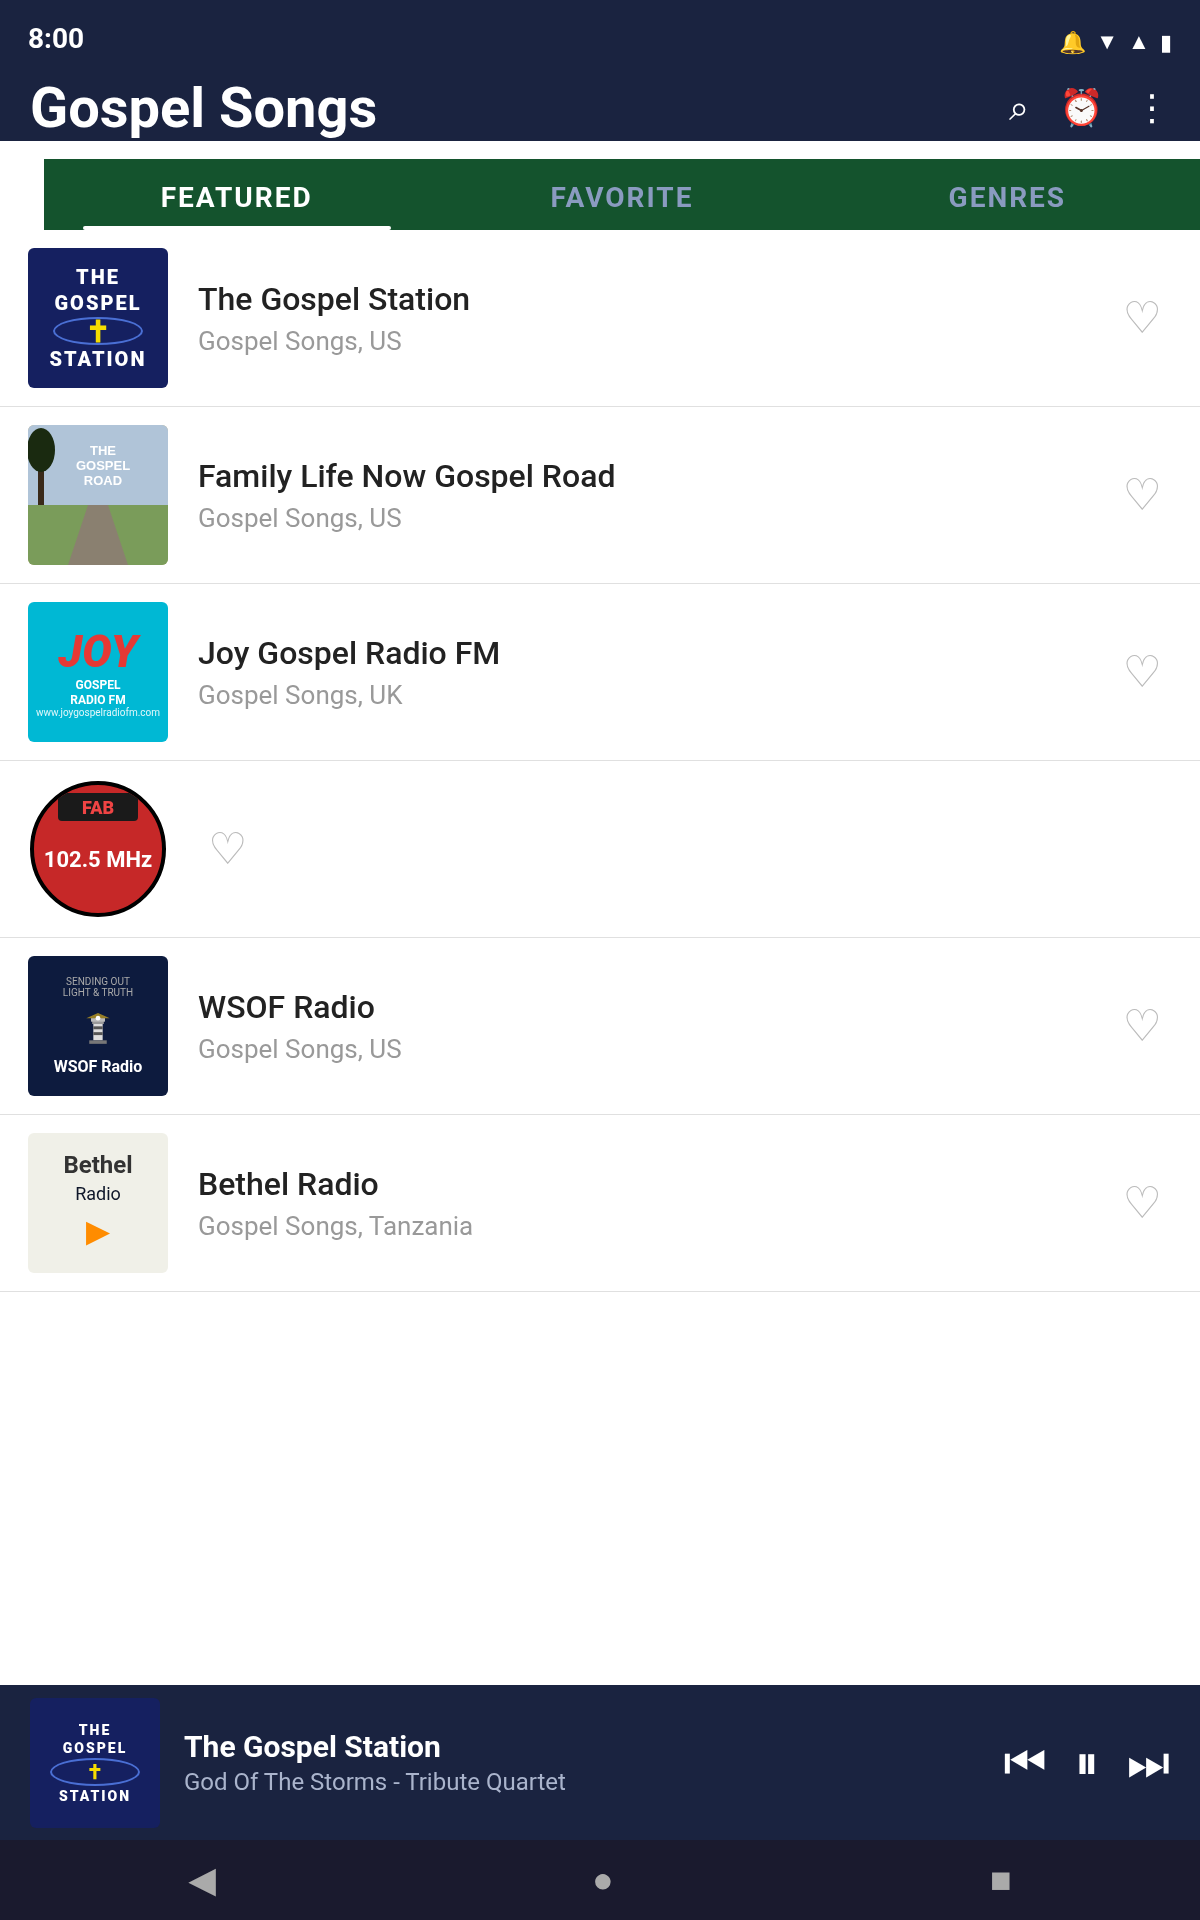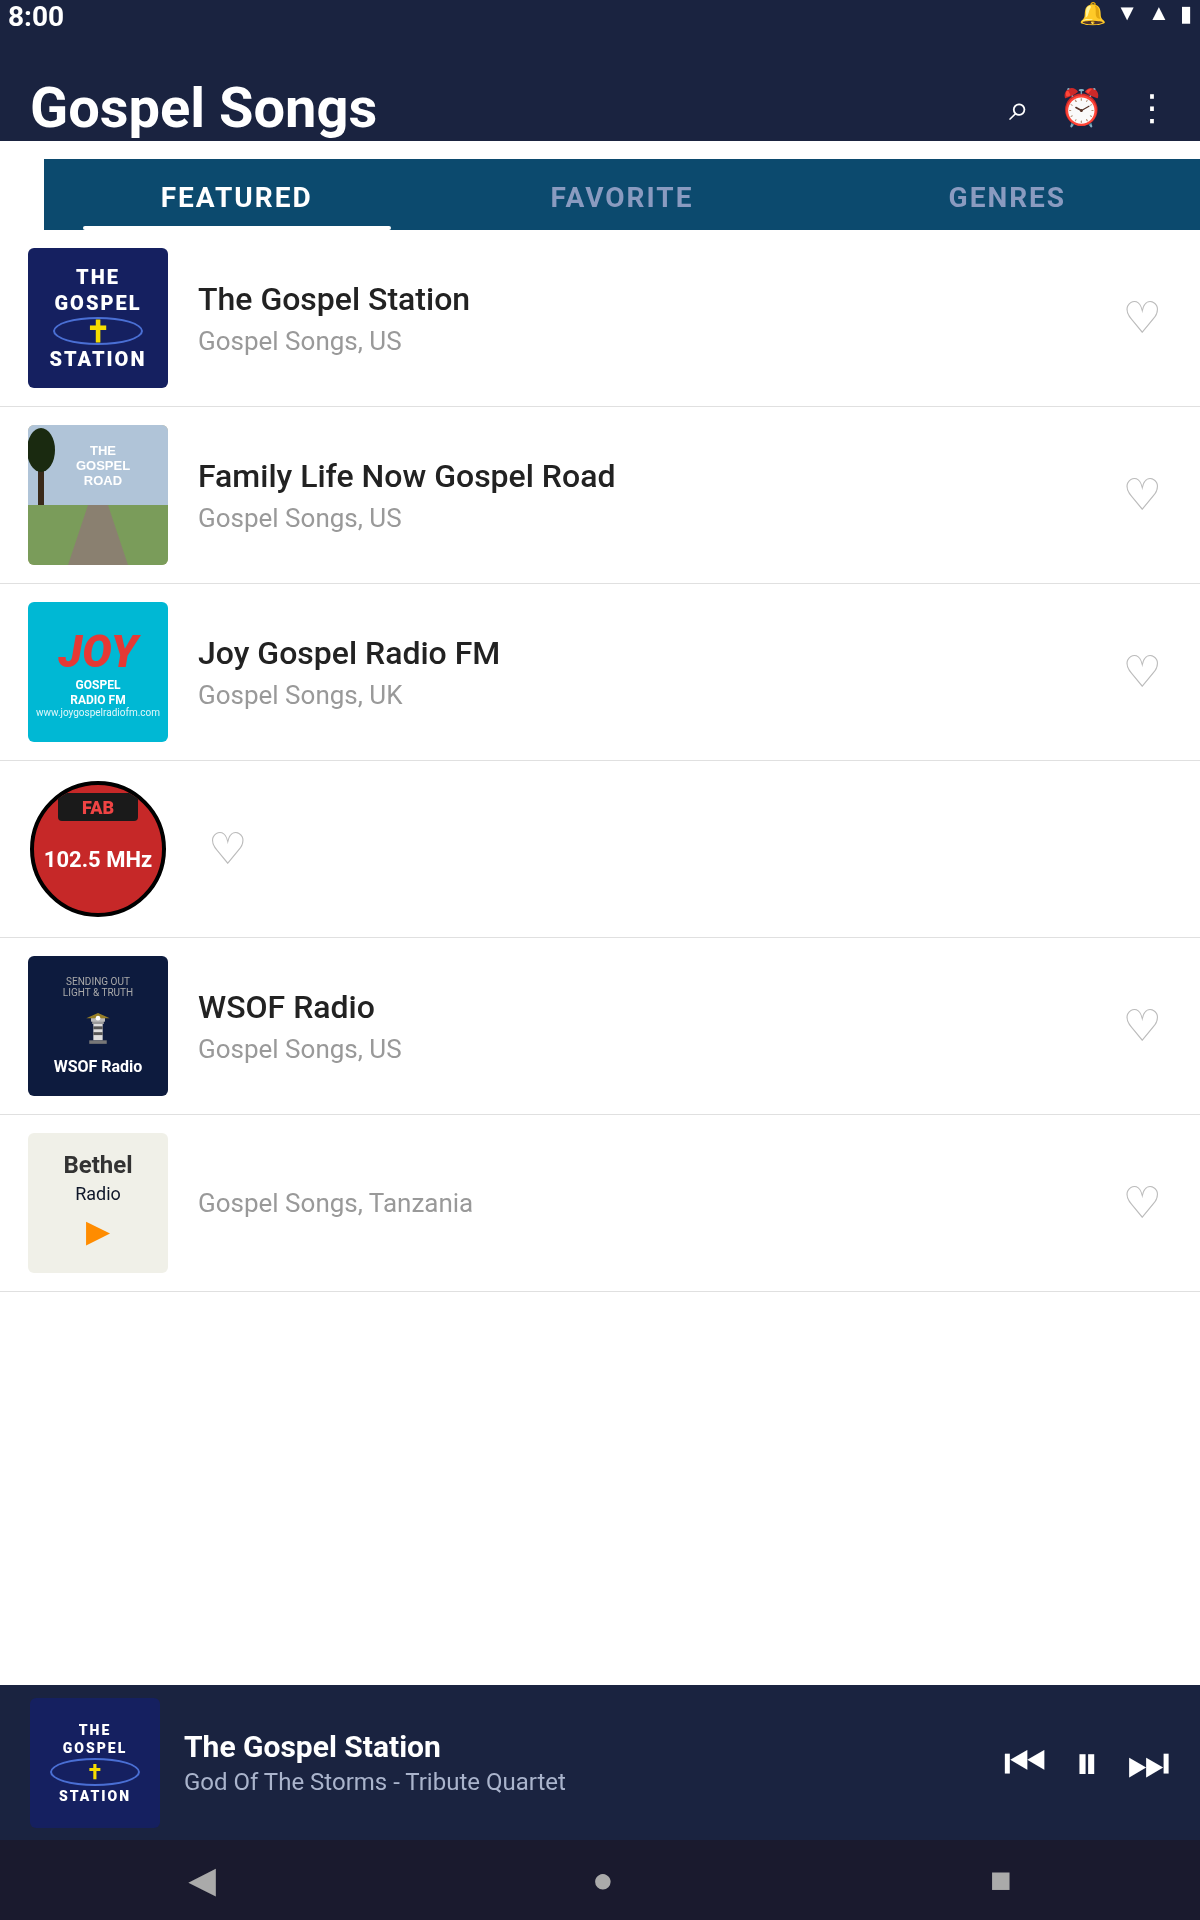--- a/index.html
+++ b/index.html
@@ -10,23 +10,23 @@
       font-family: 'Roboto', Arial, sans-serif;
       overflow: hidden;
       position: relative;
     }
 
     
     .status-bar {
       background: #1a2340;
       height: 55px;
       display: flex;
-      align-items: flex-start;
+      align-items: flex-end;
       justify-content: space-between;
-      padding: 0 8px;
+      padding: 0 28px;
     }
     .status-time {
       color: #fff;
       font-size: 28px;
       font-weight: bold;
     }
     .status-icons {
       display: flex;
       align-items: center;
       gap: 10px;
@@ -55,21 +55,21 @@
       gap: 30px;
     }
     .header-icon {
       color: #fff;
       font-size: 36px;
       cursor: pointer;
     }
 
     
     .tabs {
-      background: #0c4a6e;
+      background: #14532d;
       display: flex;
       padding: 0 0;
       margin-top: 18px;
       margin-left: 44px;
     }
     .tab {
       flex: 1;
       text-align: center;
       padding: 22px 0 16px 0;
       color: #8a9bc0;
@@ -372,20 +372,21 @@
     <span class="heart-btn">♡</span>
   </div>
 
   <div class="station-item">
     <div class="station-thumb" style="background:#f0f0e8; border-radius:6px; display:flex; flex-direction:column; align-items:center; justify-content:center; gap:4px;">
       <span style="color:#333;font-size:24px;font-weight:bold;">Bethel</span>
       <span style="color:#0f172a;font-size:18px;">Radio</span>
       <span style="color:#ff8c00;font-size:40px;">►</span>
     </div>
     <div class="station-info">
+      <div class="station-name">Bethel Radio</div>
       <div class="station-sub">Gospel Songs, Tanzania</div>
     </div>
     <span class="heart-btn">♡</span>
   </div>
 
 </div>
 
 <div class="player-bar">
   <div class="player-thumb gs-thumb" style="width:130px;height:130px;">
     <span class="gs-line1" style="font-size:14px;">THE</span>

